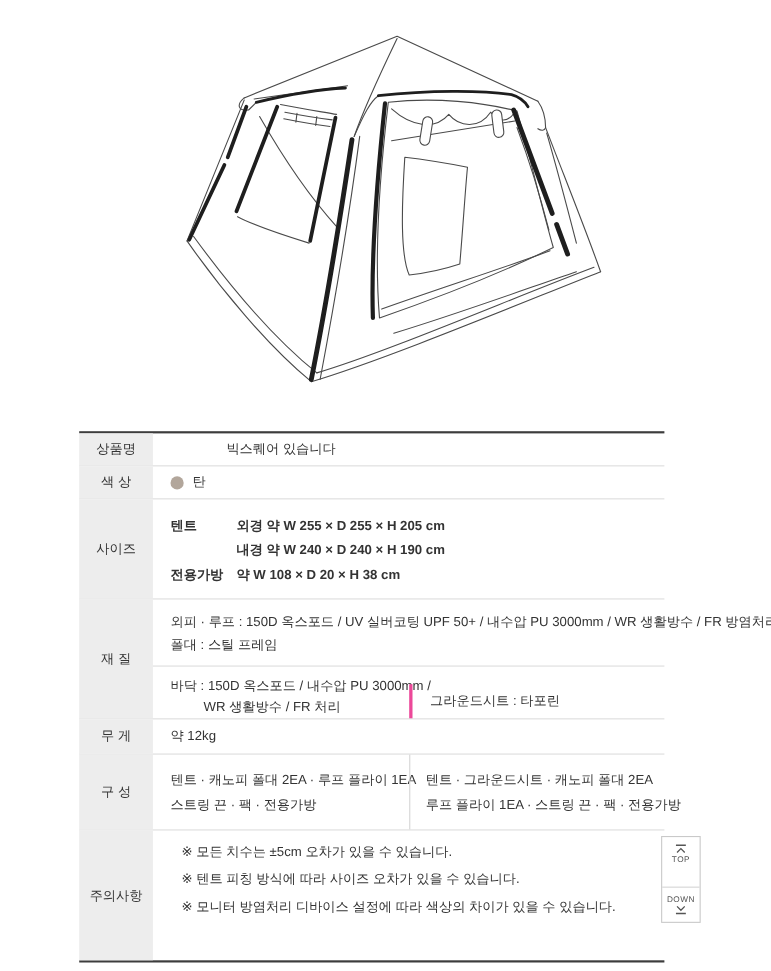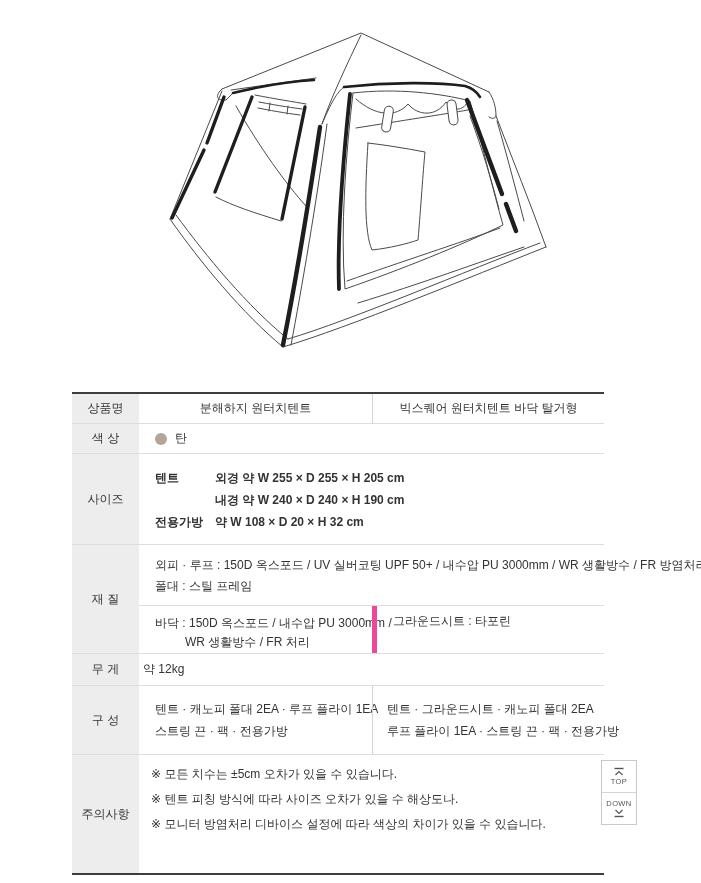--- a/index.html
+++ b/index.html
@@ -24,33 +24,33 @@
   .size-cell{padding:13px 0 0 16px;}
   .size-grid{display:grid;grid-template-columns:60px auto;font-weight:bold;}
   .size-grid span{line-height:22px;white-space:nowrap;}
   .mat-cell{display:flex;flex-direction:column;}
   .mat-top{height:60px;box-sizing:border-box;padding:10px 12px 0 16px;}
   .mat-top div{line-height:21px;white-space:nowrap;}
   .mat-bottom{flex:1;display:flex;border-top:1px solid #ddd;box-sizing:border-box;}
   .mat-floor{width:233px;box-sizing:border-box;padding:8px 8px 0 16px;}
   .mat-floor div{line-height:19px;white-space:nowrap;}
   .mat-floor .indent{padding-left:30px;}
-  .mat-ground{flex:1;border-left:5px solid #ec4899;padding:8px 0 0 16px;box-sizing:border-box;}
-  .weight-cell{display:flex;align-items:center;padding-left:4px;}
+  .mat-ground{flex:1;border-left:3px solid #ec4899;padding:8px 0 0 16px;box-sizing:border-box;margin-top:16px;}
+  .weight-cell{display:flex;align-items:center;padding-left:16px;}
   .comp-cell{width:233px;box-sizing:border-box;padding:12px 6px 0 16px;}
   .comp-cell div{line-height:22px;white-space:nowrap;}
   .comp-cell.grow{flex:1;border-left:1px solid #d5d5d5;padding-left:14px;}
-  .caution-cell{padding:7px 0 0 12px;}
+  .caution-cell{padding:7px 0 0 26px;}
   .caution-cell div{line-height:25px;white-space:nowrap;}
   
   .scrollbox{position:absolute;left:601px;top:760px;width:36px;background:#fff;
              border:1px solid #c9c9c9;box-sizing:border-box;}
   .sbtn{height:31px;display:flex;flex-direction:column;align-items:center;justify-content:center;
         gap:1px;font-size:7.5px;letter-spacing:.4px;color:#555;cursor:pointer;}
-  .sbtn + .sbtn{border-top:1px solid #d5d5d5;}
+  .sbtn + .sbtn{border-top:1px solid #d5d5d5;margin-top:14px;}
   .sicon{display:block;}
 </style>
 </head>
 <body>
 
 <div class="page">
 
   <div class="hero">
     <svg width="701" height="392" viewBox="0 0 701 392">
       <g fill="none" stroke="#4a4a4a" stroke-width="1" stroke-linejoin="round" stroke-linecap="round">
@@ -111,42 +111,41 @@
         <rect x="383" y="106" width="9" height="26" rx="4.5" transform="rotate(9 387 119)"></rect>
         <rect x="448" y="100" width="9" height="25" rx="4.5" transform="rotate(-7 452 112)"></rect>
       </g>
     </svg>
   </div>
 
   <div class="spec-table">
 
     <div class="row r-product">
       <div class="th">상품명</div>
-      <div class="td-half">분해하지 원터치텐트</div>
-      <div class="td-half grow">빅스퀘어 원터치텐트 바닥 탈거형</div>
+      <div class="td-half">빅스퀘어 있습니다</div>
     </div>
 
     <div class="row r-color">
       <div class="th">색 상</div>
       <div class="cell color-cell">
         <span class="swatch" style="background-color: rgb(178, 166, 155);"></span>
         <span>탄</span>
       </div>
     </div>
 
     <div class="row r-size">
       <div class="th">사이즈</div>
       <div class="cell size-cell">
         <div class="size-grid">
           <span>텐트</span>
           <span>외경 약  W 255 × D 255 × H 205 cm</span>
           <span></span>
           <span>내경 약  W 240 × D 240 × H 190 cm</span>
           <span>전용가방</span>
-          <span>약  W 108 × D 20 × H 32 cm</span>
+          <span>약  W 108 × D 20 × H 38 cm</span>
         </div>
       </div>
     </div>
 
     <div class="row r-material">
       <div class="th">재 질</div>
       <div class="cell mat-cell">
         <div class="mat-top">
           <div>외피 · 루프 : 150D 옥스포드 / UV 실버코팅 UPF 50+ / 내수압 PU 3000mm / WR 생활방수 / FR 방염처리</div>
           <div>폴대 : 스틸 프레임</div>
@@ -175,21 +174,21 @@
       <div class="comp-cell grow">
         <div>텐트 · 그라운드시트 · 캐노피 폴대 2EA</div>
         <div>루프 플라이 1EA · 스트링 끈 · 팩 · 전용가방</div>
       </div>
     </div>
 
     <div class="row r-caution">
       <div class="th">주의사항</div>
       <div class="cell caution-cell">
         <div>※ 모든 치수는 ±5cm 오차가 있을 수 있습니다.</div>
-        <div>※ 텐트 피칭 방식에 따라 사이즈 오차가 있을 수 해상도나.</div>
+        <div>※ 텐트 피칭 방식에 따라 사이즈 오차가 있을 수 있습니다.</div>
         <div>※ 모니터 방염처리 디바이스 설정에 따라 색상의 차이가 있을 수 있습니다.</div>
       </div>
     </div>
 
   </div>
 
   <div class="scrollbox">
     <div class="sbtn">
       <svg class="sicon" width="14" height="9" viewBox="0 0 14 9">
         <line x1="2.5" y1="1.5" x2="11.5" y2="1.5" stroke="#555" stroke-width="1.4"></line>

